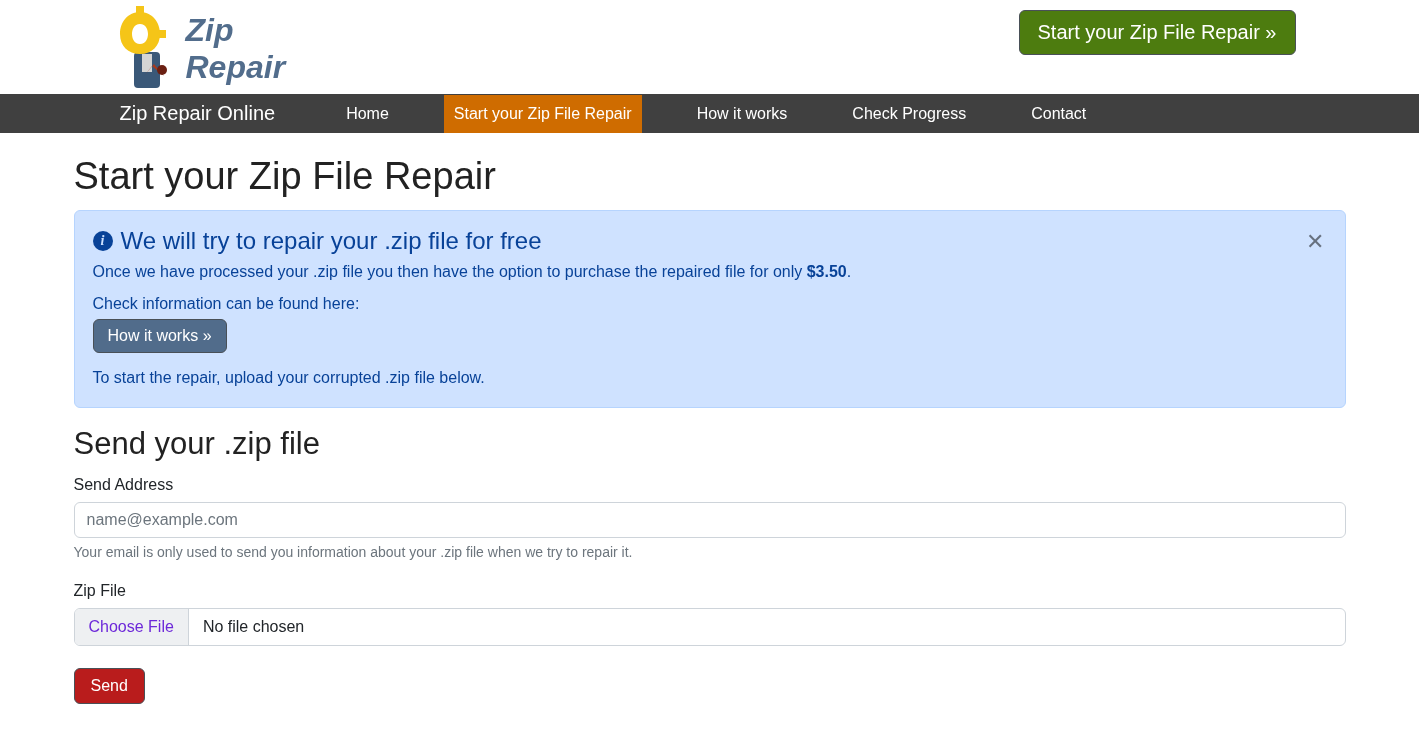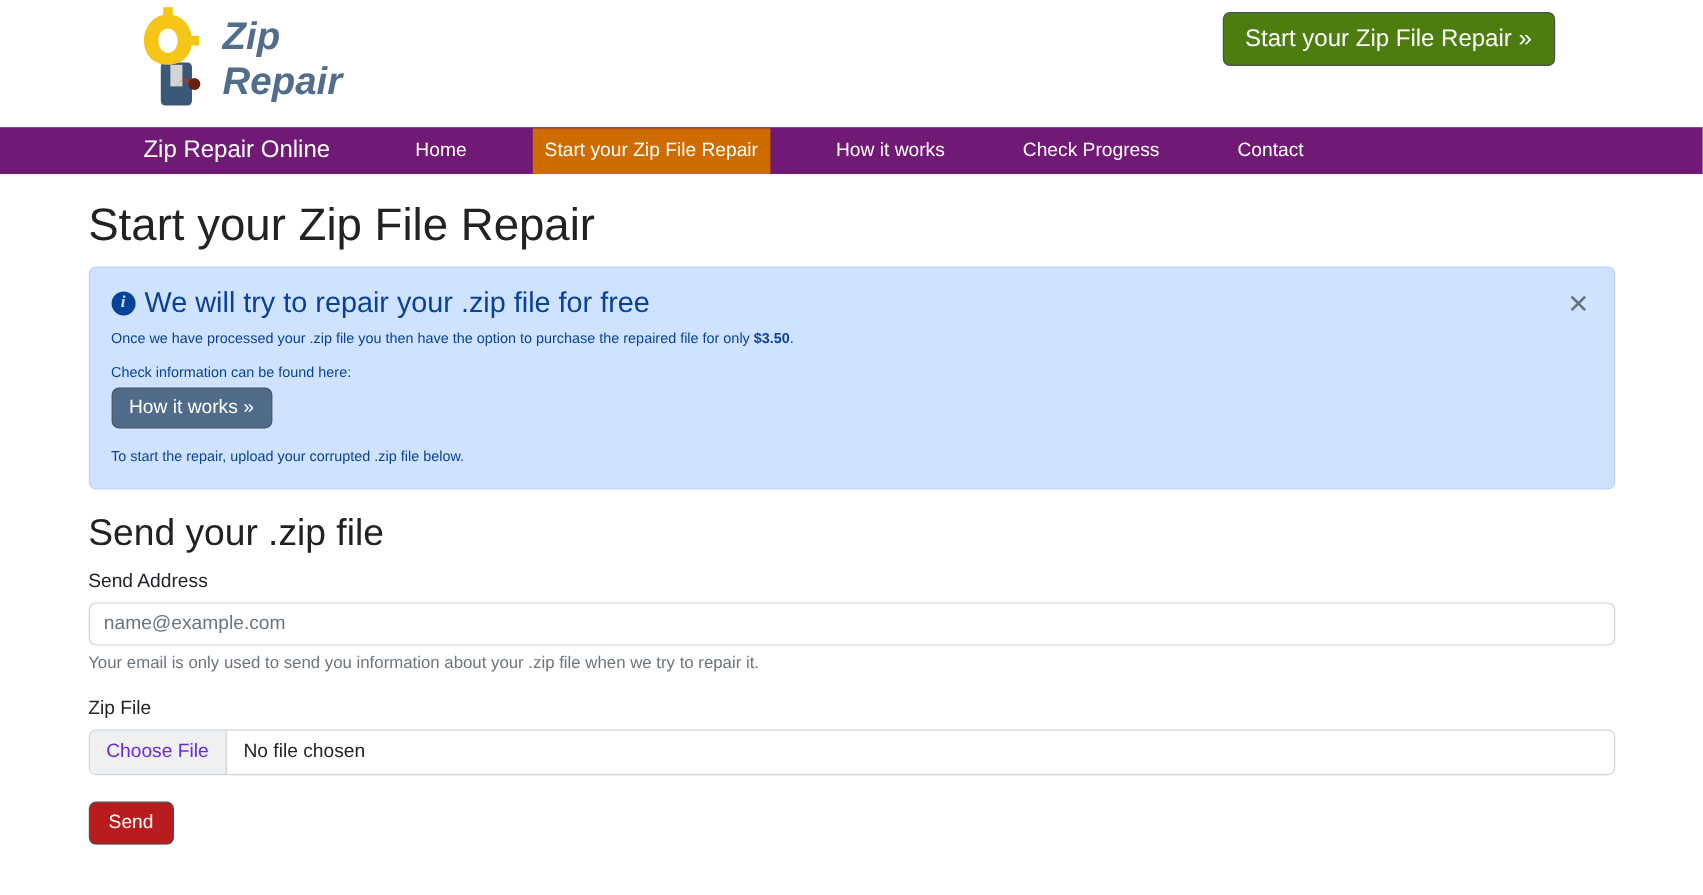--- a/index.html
+++ b/index.html
@@ -7,41 +7,41 @@
     .container { max-width: 1296px; margin: 0 auto; padding: 0 12px; gap: 45px; }
     .header { display: flex; justify-content: space-between; align-items: flex-start; padding: 4px 0 0; }
     .logo-wrap { display: flex; align-items: center; padding-left: 50px; }
     .logo-icon { width: 70px; height: 90px; position: relative; }
     .logo-text { display: flex; flex-direction: column; margin-left: 4px; }
     .logo-text span { font-size: 32px; font-weight: 600; color: #526d8c; font-style: italic; line-height: 1.15; }
     .header-cta {
       background: #4d7c0f; color: #fff; border: 1px solid #495057; border-radius: 6px;
       padding: 10px 18px; font-size: 20px; cursor: pointer; margin: 6px 62px 0 0;
     }
-    .navbar { background: #701a75; width: 100%; margin-top: 12px; }
+    .navbar { background: #404040; width: 100%; }
     .nav-inner { display: flex; align-items: center; padding-left: 58px; }
     .brand { color: #fff; font-size: 20px; padding: 8px 16px 8px 0; }
     .nav-item {
       color: #fff; font-size: 16px; padding: 10px 10px; cursor: pointer;
     }
     .nav-item.active { background: #cf6c00; }
     h1 { font-size: 38px; font-weight: 500; color: #222; margin: 22px 0 12px; }
     h2 { font-size: 31px; font-weight: 500; color: #222; margin: 18px 0 14px; }
     .alert {
       background: #cfe2ff; border: 1px solid #b6d4fe; border-radius: 6px;
       padding: 16px 18px 20px; color: #084298; position: relative; margin-bottom: 18px;
     }
     .alert-heading { display: flex; align-items: center; gap: 8px; margin-bottom: 8px; }
     .alert-heading .info-bubble {
       width: 20px; height: 20px; background: #084298; border-radius: 50%;
       color: #cfe2ff; display: inline-flex; align-items: center; justify-content: center;
       font-weight: bold; font-size: 14px; font-family: Georgia, serif; font-style: italic;
     }
     .alert-heading h4 { font-size: 24px; font-weight: 500; color: #084298; }
-    .alert p { font-size: 12px; color: #084298; margin-bottom: 14px; }
+    .alert p { font-size: 16px; color: #084298; margin-bottom: 14px; }
     .alert .price { font-weight: 700; }
     .alert-close {
       position: absolute; top: 14px; right: 16px; font-size: 22px; color: #000;
       opacity: 0.5; background: none; border: none; cursor: pointer; padding: 4px;
     }
     .btn-secondary {
       background: #516c8b; color: #fff; border: 1px solid #495057; border-radius: 6px;
       padding: 7px 14px; font-size: 16px; cursor: pointer;
     }
     .form-label { font-size: 16px; display: block; margin-bottom: 8px; }

